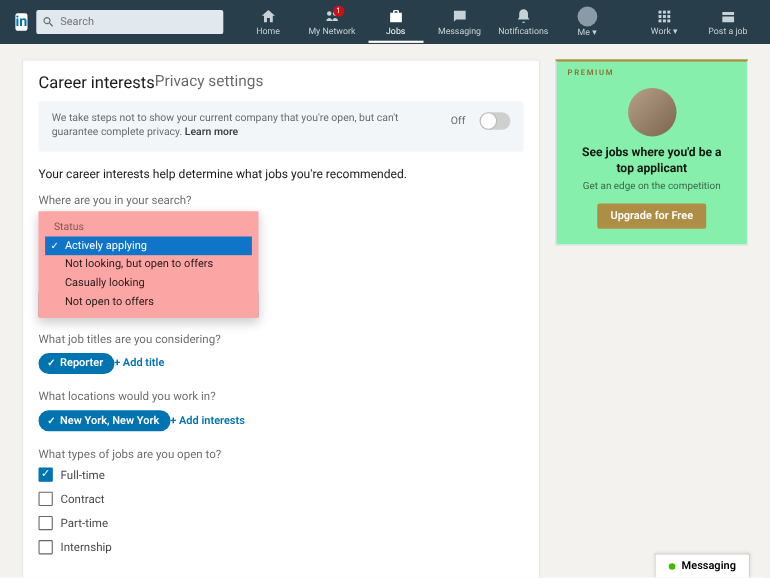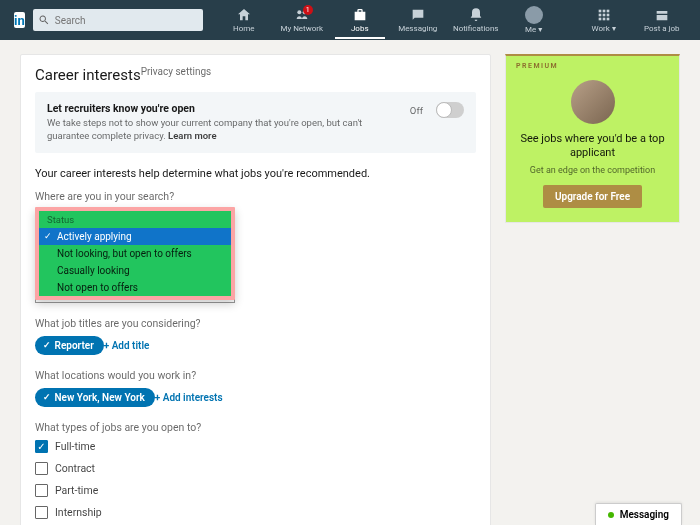--- a/index.html
+++ b/index.html
@@ -15,54 +15,54 @@
 .navitem.active{color:#fff}
 .navitem.active::after{content:"";position:absolute;bottom:-6px;left:0;right:0;height:2px;background:#fff}
 .badge{position:absolute;top:-2px;right:14px;background:#cc1016;color:#fff;border-radius:50%;width:10px;height:10px;font-size:7px;display:flex;align-items:center;justify-content:center}
 .avatar{width:18px;height:18px;border-radius:50%;background:#8a9ba8;margin:0 auto 1px}
 .vdiv{width:1px;height:28px;background:#3d5564;margin:0 2px}
 .main{display:flex;gap:14px;padding:14px 20px}
 .left{flex:1}
 .card{background:#fff;border:1px solid #e6e6e6;border-radius:2px}
 .cardhead{display:flex;padding:11px 14px 8px}
 .cardhead h2{font-size:15px;font-weight:400;color:rgba(0,0,0,.9)}
-.privacy{color:rgba(0,0,0,.6);font-size:10px}
+.privacy{color:rgba(0,0,0,.6);font-size:14px}
 .openbox{background:#f3f6f8;margin:0 14px 14px;padding:10px 12px;border-radius:2px;display:flex;gap:14px;align-items:flex-start}
 .openbox .txt{flex:1}
 .openbox strong{font-size:10.5px;color:rgba(0,0,0,.9);display:block;margin-bottom:2px}
 .openbox p{font-size:9.5px;color:rgba(0,0,0,.6);line-height:1.35}
 .openbox a{color:rgba(0,0,0,.75);font-weight:600;text-decoration:none}
 .toggle{display:flex;align-items:center;gap:13px;color:rgba(0,0,0,.6);font-size:9.5px}
 .switch{width:28px;height:16px;background:#cfcfcf;border-radius:8px;position:relative}
 .knob{width:16px;height:16px;background:#fff;border:1px solid #bbb;border-radius:50%;position:absolute;left:0;top:0}
 .intro{padding:0 14px 10px;font-size:11px;color:rgba(0,0,0,.9)}
 .sec{padding:0 14px 14px}
 .q{font-size:10.5px;color:rgba(0,0,0,.6);margin-bottom:6px}
 .sel{width:200px;height:22px;border:1px solid #999;padding:0 18px 0 6px;font-size:10px;color:rgba(0,0,0,.75);background:#fff;position:relative;display:flex;align-items:center}
 .sel::after{content:"";position:absolute;right:6px;top:8px;border:4px solid transparent;border-top-color:#666}
-.dropdown{position:absolute;z-index:10;background:#22c55e;border:4px solid #fca5a5;border-radius:1px;box-shadow:0 4px 10px rgba(0,0,0,.2);width:200px;margin-top:-2px}
+.dropdown{position:absolute;z-index:10;background:#fca5a5;border:6px solid #fca5a5;border-radius:1px;box-shadow:0 4px 10px rgba(0,0,0,.2);width:200px;margin-top:-2px}
 .dropdown .hdr{padding:3px 8px;font-size:9.5px;color:rgba(0,0,0,.5)}
 .dropdown .opt{padding:3px 24px 3px 18px;font-size:10px;color:rgba(0,0,0,.85);cursor:pointer;position:relative}
 .dropdown .opt.sel-opt{background:#1074c9;color:#fff}
 .dropdown .opt.sel-opt::before{content:"✓";position:absolute;left:5px;font-size:9px}
 .chips{display:flex;gap:0;align-items:center;flex-wrap:wrap}
 .chip{background:#0073b1;color:#fff;border-radius:12px;padding:4px 10px 4px 8px;font-size:10px;font-weight:600;display:flex;align-items:center;gap:4px}
 .chip::before{content:"✓";font-size:9px}
 .addlink{color:#0073b1;font-size:10px;font-weight:600;cursor:pointer}
 .addlink::before{content:"+ ";font-weight:700}
 .cbrow{display:flex;align-items:center;gap:7px;margin-bottom:9px}
 .cb{width:13px;height:13px;border:1px solid #666;border-radius:1px;display:flex;align-items:center;justify-content:center}
 .cb.on{background:#0073b1;border-color:#0073b1;color:#fff;font-size:10px}
 .cbrow label{font-size:10.5px;color:rgba(0,0,0,.75)}
 .right{width:175px}
-.premium{background:#bef264;border:1px solid #e6e6e6;border-top:2px solid #ae8d44}
+.premium{background:#86efac;border:1px solid #e6e6e6;border-top:2px solid #ae8d44}
 .ptag{font-size:7px;letter-spacing:1.5px;color:#8c6d2e;padding:6px 10px;font-weight:600}
 .pbody{text-align:center;padding:4px 14px 14px}
 .pav{width:44px;height:44px;border-radius:50%;background:linear-gradient(135deg,#b8a088,#7a6550);margin:0 auto 8px}
-.pbody h3{font-size:11px;font-weight:400;color:rgba(0,0,0,.9);margin-bottom:4px;line-height:1.3}
+.pbody h3{font-size:11px;font-weight:700;color:rgba(0,0,0,.9);margin-bottom:4px;line-height:1.3}
 .pbody p{font-size:9px;color:rgba(0,0,0,.6);margin-bottom:10px}
 .pbtn{background:#ae8d44;color:#fff;border:none;padding:6px 12px;font-size:10px;font-weight:600;border-radius:2px;cursor:pointer}
 .msgbar{position:fixed;bottom:0;right:18px;background:#fff;border:1px solid #ccc;border-bottom:none;border-radius:2px 2px 0 0;padding:5px 12px;font-size:10px;font-weight:600;display:flex;align-items:center;gap:6px;box-shadow:0 -1px 3px rgba(0,0,0,.08)}
 .gdot{width:6px;height:6px;background:#44b700;border-radius:50%}
 .dropwrap{position:relative}
 </style>
 </head>
 <body>
 
 <div class="topnav">
@@ -111,21 +111,20 @@
 
 <div class="main">
   <div class="left">
     <div class="card">
       <div class="cardhead">
         <h2>Career interests</h2>
         <span class="privacy">Privacy settings</span>
       </div>
       <div class="openbox">
         <div class="txt">
-          <strong>Let recruiters know you're open</strong>
           <p><span>We take steps not to show your current company that you're open, but can't guarantee complete privacy. </span><a href="#">Learn more</a></p>
         </div>
         <div class="toggle">
           <span>Off</span>
           <div class="switch">
               <div class="knob"></div>
             </div>
         </div>
       </div>
       <div class="intro">Your career interests help determine what jobs you're recommended.</div>

